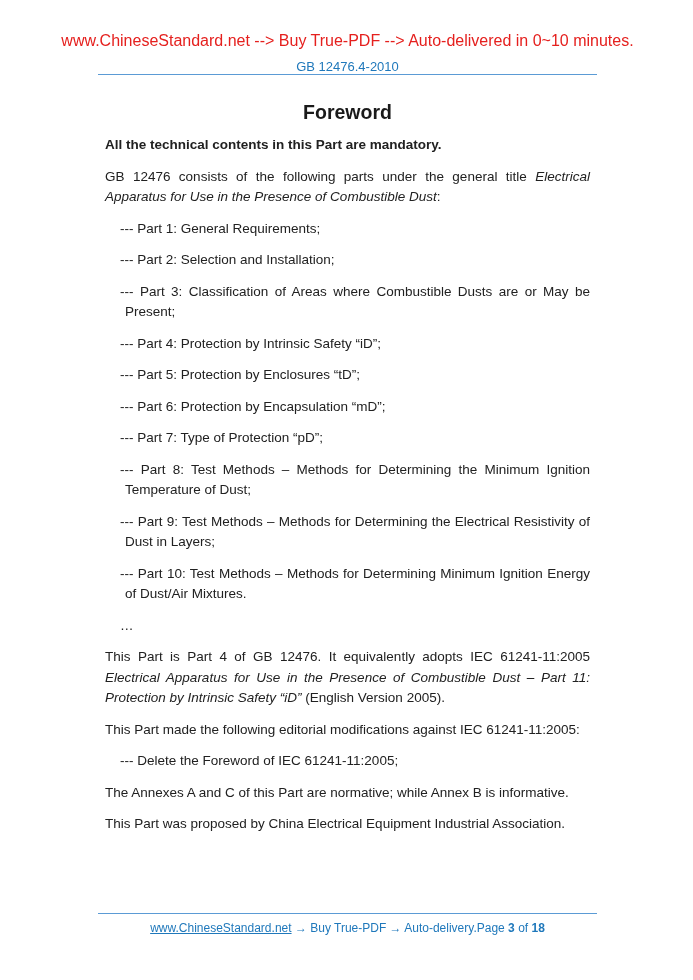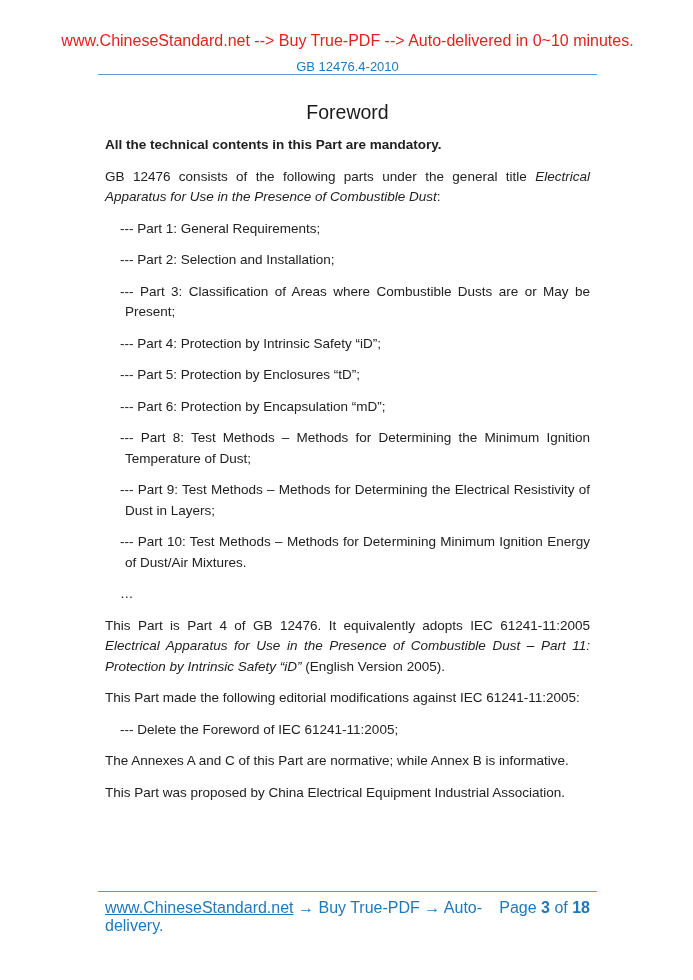--- a/index.html
+++ b/index.html
@@ -41,21 +41,21 @@
   hr.rule {
     border: 0;
     border-top: 1px solid var(--rule, #5b9bd5);
     margin: 0 -7px;
     height: 0;
   }
   .top-rule { margin-top: 12px; }
   .title {
     text-align: center;
     font-size: 19.5px;
-    font-weight: normal;
+    font-weight: bold;
     margin: 26px 0 10px 0;
     color: #1a1a1a;
   }
   .content { }
   .para {
     font-size: 13.5px;
     line-height: 20.5px;
     text-align: justify;
     margin: 11px 0;
   }
@@ -70,21 +70,21 @@
     position: absolute;
     left: 105px;
     right: 103px;
     bottom: 45px;
   }
   .footer-row {
     display: flex;
     justify-content: center;
     align-items: baseline;
     color: var(--blue, #1f78bb);
-    font-size: 16px;
+    font-size: 12px;
     margin-top: 7px;
   }
   .footer-link {
     color: inherit;
     text-decoration: underline;
     cursor: pointer;
   }
   .footer-right b { font-weight: bold; }
 </style>
 </head>
@@ -102,20 +102,21 @@
 
   <div class="content" id="content">
       <div class="para p bold"><span>All the technical contents in this Part are mandatory.</span></div>
       <div class="para p"><span>GB 12476 consists of the following parts under the general title </span><span class="it">Electrical Apparatus for Use in the Presence of Combustible Dust</span><span>:</span></div>
       <div class="para li"><span>--- Part 1: General Requirements;</span></div>
       <div class="para li"><span>--- Part 2: Selection and Installation;</span></div>
       <div class="para li"><span>--- Part 3: Classification of Areas where Combustible Dusts are or May be Present;</span></div>
       <div class="para li"><span>--- Part 4: Protection by Intrinsic Safety “iD”;</span></div>
       <div class="para li"><span>--- Part 5: Protection by Enclosures “tD”;</span></div>
       <div class="para li"><span>--- Part 6: Protection by Encapsulation “mD”;</span></div>
+      <div class="para li"><span>--- Part 7: Type of Protection “pD”;</span></div>
       <div class="para li"><span>--- Part 8: Test Methods – Methods for Determining the Minimum Ignition Temperature of Dust;</span></div>
       <div class="para li"><span>--- Part 9: Test Methods – Methods for Determining the Electrical Resistivity of Dust in Layers;</span></div>
       <div class="para li"><span>--- Part 10: Test Methods – Methods for Determining Minimum Ignition Energy of Dust/Air Mixtures.</span></div>
       <div class="para li"><span>…</span></div>
       <div class="para p"><span>This Part is Part 4 of GB 12476. It equivalently adopts IEC 61241-11:2005 </span><span class="it">Electrical Apparatus for Use in the Presence of Combustible Dust – Part 11: Protection by Intrinsic Safety “iD”</span><span> (English Version 2005).</span></div>
       <div class="para p"><span>This Part made the following editorial modifications against IEC 61241-11:2005:</span></div>
       <div class="para li"><span>--- Delete the Foreword of IEC 61241-11:2005;</span></div>
       <div class="para p"><span>The Annexes A and C of this Part are normative; while Annex B is informative.</span></div>
       <div class="para p"><span>This Part was proposed by China Electrical Equipment Industrial Association.</span></div>
     </div>

